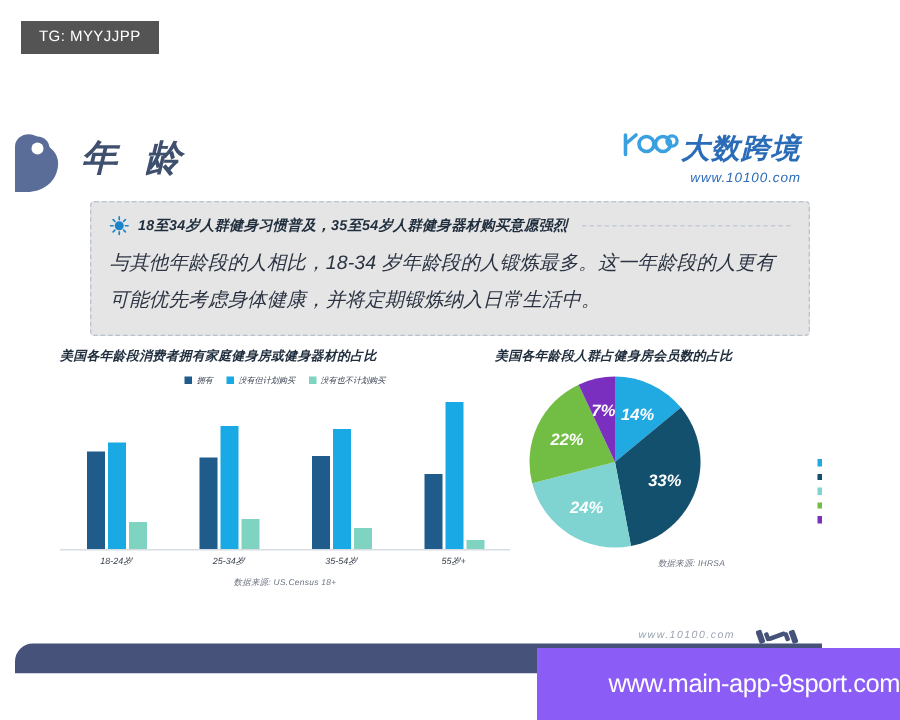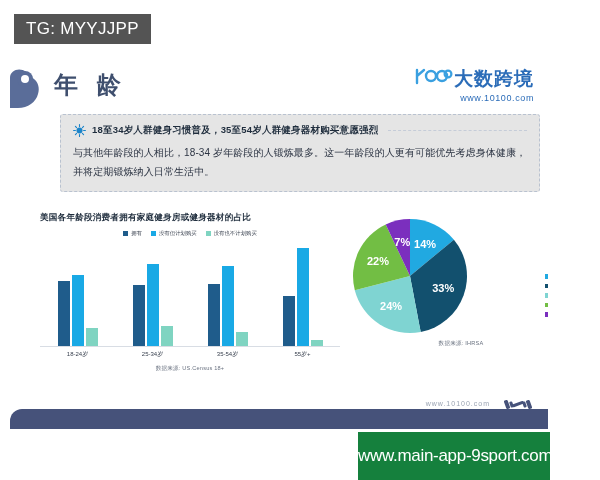--- a/index.html
+++ b/index.html
@@ -8,31 +8,32 @@
     font-family:"Liberation Sans","DejaVu Sans",sans-serif;
     background:#ffffff;
     position:relative;
     overflow:hidden;
   }
 
   
   #tg-tag {
     position:absolute; left:14px; top:14px;
     background:#545454; color:#ffffff;
-    font-size:17px; letter-spacing:.3px;
+    font-size:10px; letter-spacing:.3px;
     padding:5px 12px 6px 12px;
     white-space:nowrap;
   }
 
   
   #slide {
-    position:absolute; left:0; top:44px;
+    position:absolute; left:0; top:64px;
     width:548px; height:385px;
     background:#ffffff;
     overflow:hidden;
+    font-style:italic;
   }
 
   
   #bicep-icon { position:absolute; left:4px; top:20px; width:52px; height:52px; }
 
   #page-title {
     position:absolute; left:54px; top:25px;
     font-size:24px; font-weight:700; color:#3f4f6e;
     letter-spacing:6px;
   }
@@ -51,21 +52,21 @@
     background:#e5e5e5;
   }
   #headline-row { display:flex; align-items:center; gap:6px; }
   #sun-icon { width:13px; height:13px; flex:0 0 auto; }
   #headline {
     font-size:9.5px; font-weight:700; color:#1f2d3d;
     letter-spacing:.2px; white-space:nowrap;
   }
   #headline-rule { flex:1 1 auto; border-top:1px dashed #c5ccd8; height:0; margin-left:4px; }
   .para {
-    font-size:10px; color:#2c3443; line-height:1.92;
+    font-size:13px; color:#2c3443; line-height:1.92;
     letter-spacing:.1px; margin-top:4px;
   }
   .para:first-of-type { margin-top:6px; }
 
   
   #charts { position:absolute; left:0; top:168px; width:600px; height:175px; }
 
   .chart-title {
     font-size:8.6px; font-weight:700; color:#1f2d3d;
     text-align:left; letter-spacing:.2px;
@@ -115,23 +116,23 @@
 
   
   #footer-band {
     position:absolute; left:10px; bottom:0; width:590px; height:20px;
     background:#46527a; border-radius:12px 12px 0 0;
   }
 
   
   #watermark {
     position:absolute; left:358px; top:432px;
-    width:192px; height:48px;
-    background:#15803d;
-    display:flex; align-items:center; justify-content:flex-start;
+    width:242px; height:48px;
+    background:#8b5cf6;
+    display:flex; align-items:center; justify-content:flex-end;
   }
   #watermark-text {
     color:#ffffff; font-size:17px; letter-spacing:-0.3px;
     white-space:nowrap;
   }
 </style>
 </head>
 <body>
 
 <div id="tg-tag">TG: MYYJJPP</div>
@@ -217,20 +218,21 @@
       <div id="bar-xaxis">
           <div class="xlab" style="width: 75px;">18-24岁</div>
           <div class="xlab" style="width: 75px;">25-34岁</div>
           <div class="xlab" style="width: 75px;">35-54岁</div>
           <div class="xlab" style="width: 75px;">55岁+</div>
         </div>
       <div class="chart-source" style="margin-top:6px">数据来源: US.Census 18+</div>
     </div>
 
     <div id="pie-chart">
+      <div class="chart-title">美国各年龄段人群占健身房会员数的占比</div>
       <div id="pie-area">
         <svg id="pie-svg" width="132" height="120" viewBox="0 0 132 120">
             <path d="M 62 58 L 62 1 A 57 57 0 0 1 105.91925483821998 21.666832584324688 Z" fill="#21A9E1"></path>
             <text x="77.04704016390967" y="30.023411965850876" text-anchor="middle" fill="#ffffff" font-size="11" font-weight="700" font-family="&quot;Liberation Sans&quot;, sans-serif">14%</text>
             <path d="M 62 58 L 105.91925483821998 21.666832584324688 A 57 57 0 0 1 72.6807349313863 113.99037329153526 Z" fill="#12506E"></path>
             <text x="95.25072637484232" y="73.97099810146861" text-anchor="middle" fill="#ffffff" font-size="11" font-weight="700" font-family="&quot;Liberation Sans&quot;, sans-serif">33%</text>
             <path d="M 62 58 L 72.6807349313863 113.99037329153526 A 57 57 0 0 1 6.790759815668025 72.17532356839669 Z" fill="#7FD4D2"></path>
             <text x="43.06388106544227" y="91.83854888724122" text-anchor="middle" fill="#ffffff" font-size="11" font-weight="700" font-family="&quot;Liberation Sans&quot;, sans-serif">24%</text>
             <path d="M 62 58 L 6.790759815668025 72.17532356839669 A 57 57 0 0 1 37.73058038079084 6.424858009436896 Z" fill="#72BE44"></path>
             <text x="30.023411965850876" y="46.952959836090336" text-anchor="middle" fill="#ffffff" font-size="11" font-weight="700" font-family="&quot;Liberation Sans&quot;, sans-serif">22%</text>

